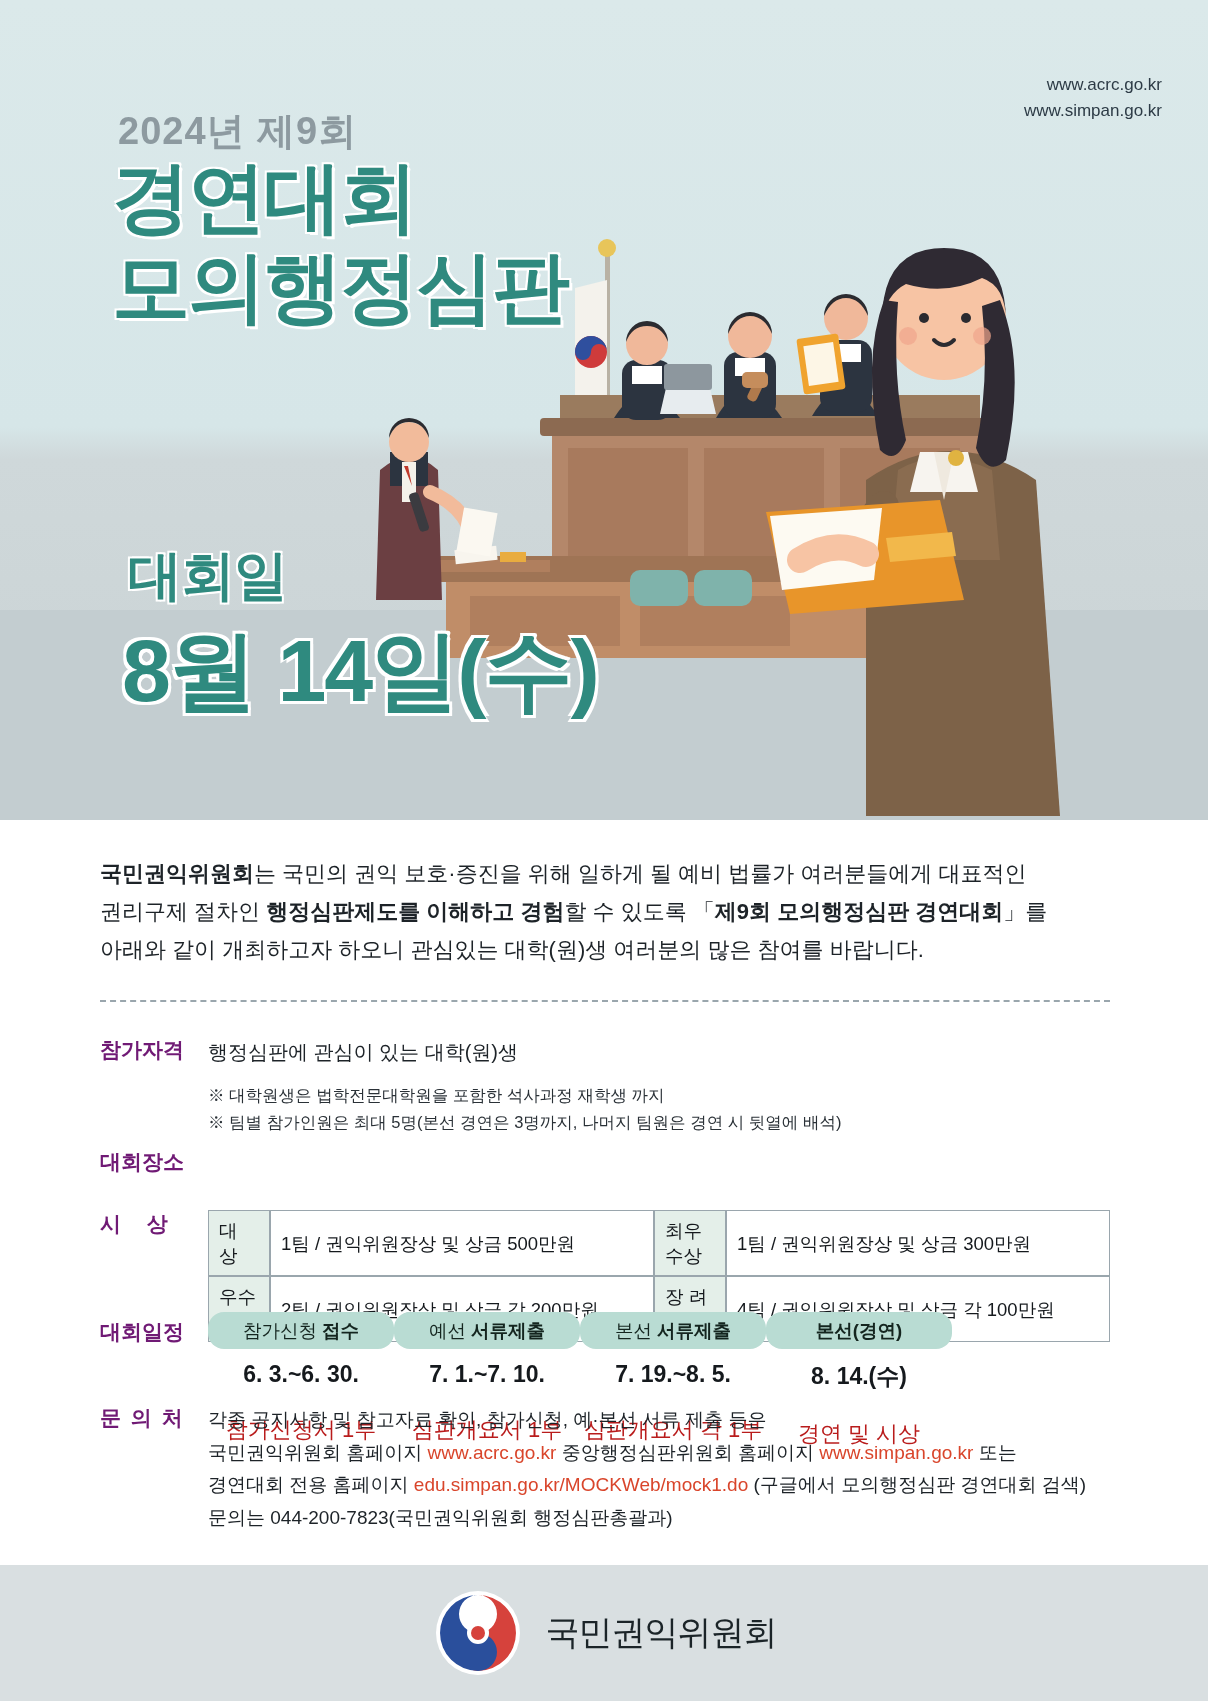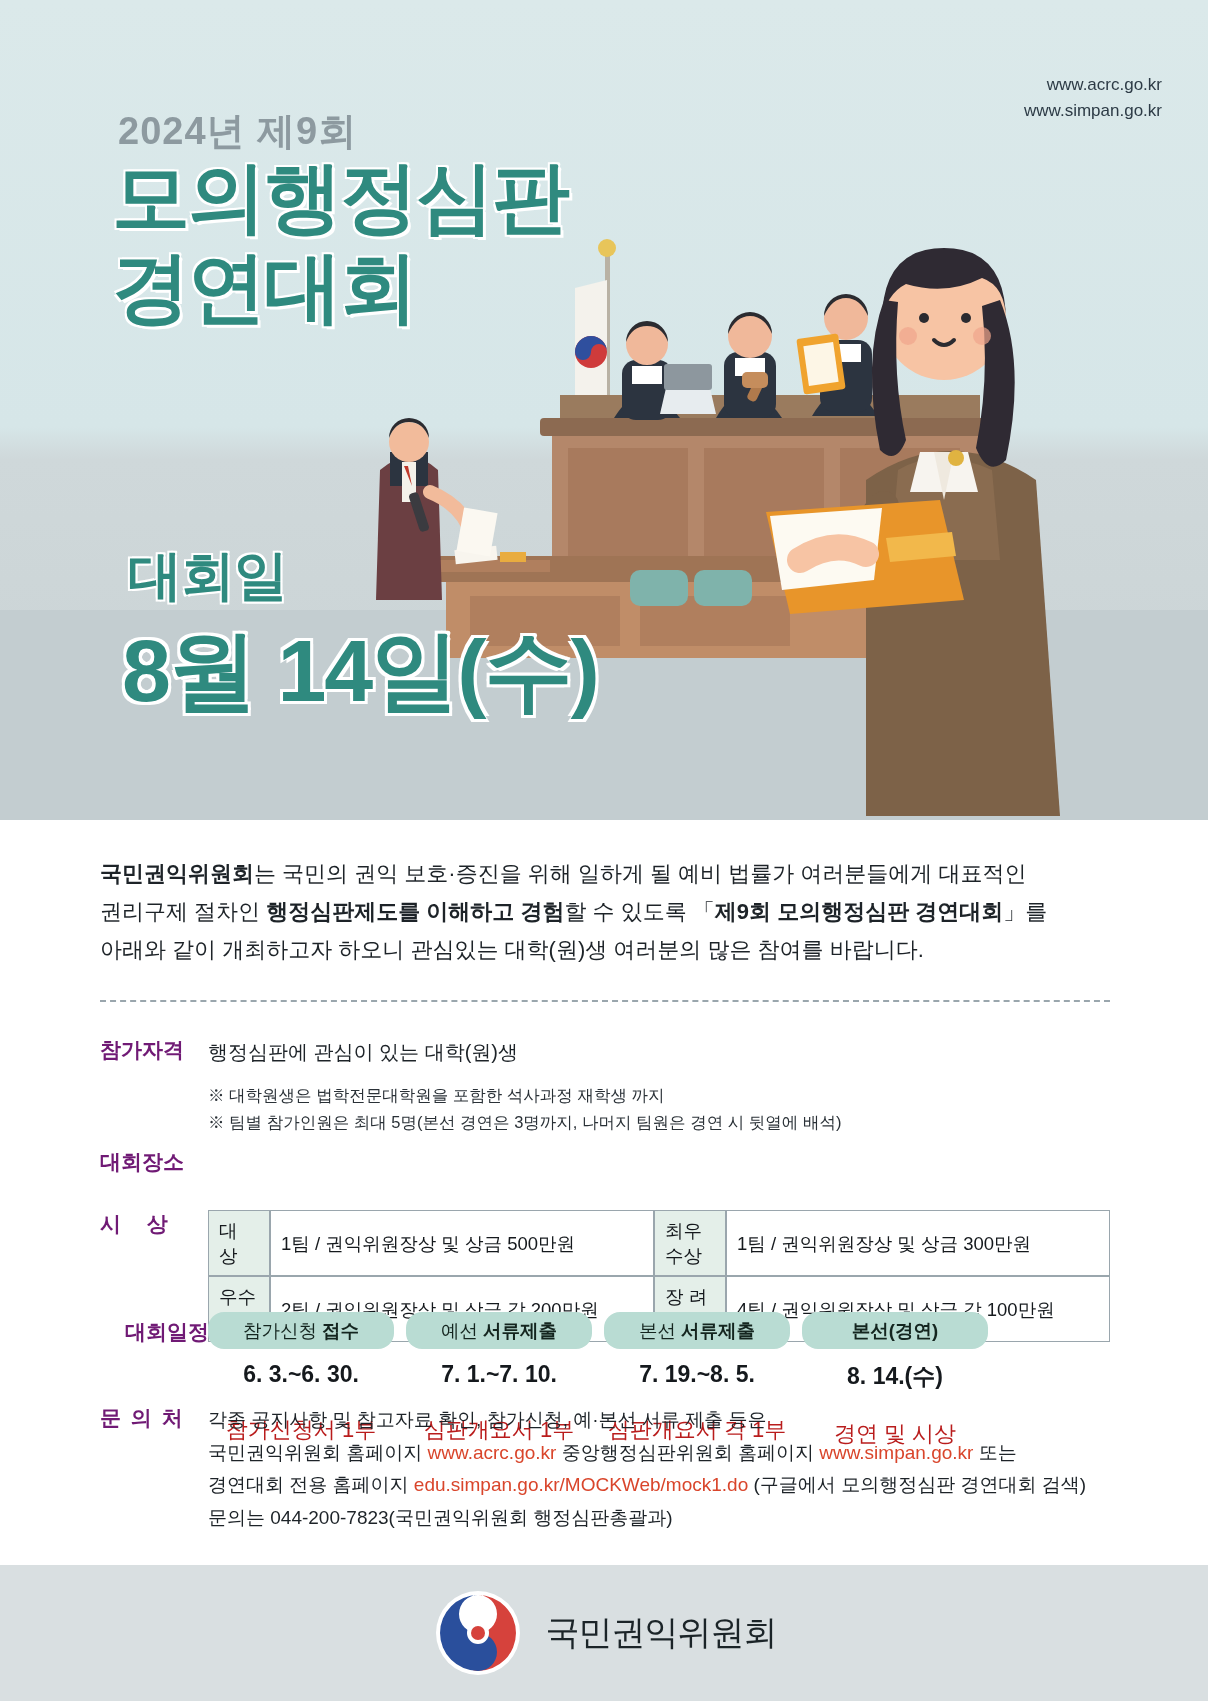--- a/index.html
+++ b/index.html
@@ -79,21 +79,21 @@
     border-collapse: collapse;
   }
   .prize-cell {
     border: 1px solid #9aa6ad; padding: 7px 10px;
     font-size: 18.5px; color: #15191d; display: flex; align-items: center;
   }
   .prize-key { background: #e4efe9; justify-content: center; font-weight: normal; letter-spacing: 1px; }
   .prize-key.wide { letter-spacing: 0px; }
 
   
-  .sched { display: flex; gap: 12px; }
+  .sched { display: flex; }
   .sched-col { width: 186px; text-align: center; }
   .sched-head {
     background: #b9dcd3; border-radius: 16px; padding: 6px 0;
     font-size: 18.5px; color: #14251f; font-weight: bold;
   }
   .sched-head span.light { font-weight: normal; }
   .sched-date { font-size: 23px; font-weight: bold; color: #15191d; margin-top: 12px; }
   .sched-desc { font-size: 22px; color: #b91c1c; margin-top: 27px; }
 
   
@@ -224,22 +224,22 @@
       </g>
     </svg>
 
     <div class="urls">
       <div>www.acrc.go.kr</div>
       <div>www.simpan.go.kr</div>
     </div>
 
     <div class="title-year">2024년 제9회</div>
     <div class="title-main">
+      <div>경연대회</div>
       <div>모의행정심판</div>
-      <div>경연대회</div>
     </div>
     <div class="date-label">대회일</div>
     <div class="date-value">8월 14일(수)</div>
   </div>
 
   <div class="intro">
     <span></span>
     <p>
       <b style="display:inline">국민권익위원회</b><span style="display:inline">는 국민의 권익 보호·증진을 위해 일하게 될 예비 법률가 여러분들에게 대표적인</span>
     </p>
@@ -277,21 +277,21 @@
 
         <div class="prize-cell prize-key wide">우수상</div>
         <div class="prize-cell">2팀 / 권익위원장상 및 상금 각 200만원</div>
         <div class="prize-cell prize-key wide">장 려 상</div>
         <div class="prize-cell">4팀 / 권익위원장상 및 상금 각 100만원</div>
       </div>
     </div>
   </div>
 
   <div class="row" style="top:1312px;">
-    <div class="row-label" style="top:6px;margin-left:25px;">대회일정</div>
+    <div class="row-label" style="top:6px;">대회일정</div>
     <div class="row-body">
       <div class="sched">
         <div class="sched-col">
           <div class="sched-head"><span class="light">참가신청 </span><span>접수</span></div>
           <div class="sched-date">6. 3.~6. 30.</div>
           <div class="sched-desc">참가신청서 1부</div>
         </div>
         <div class="sched-col">
           <div class="sched-head"><span class="light">예선 </span><span>서류제출</span></div>
           <div class="sched-date">7. 1.~7. 10.</div>

